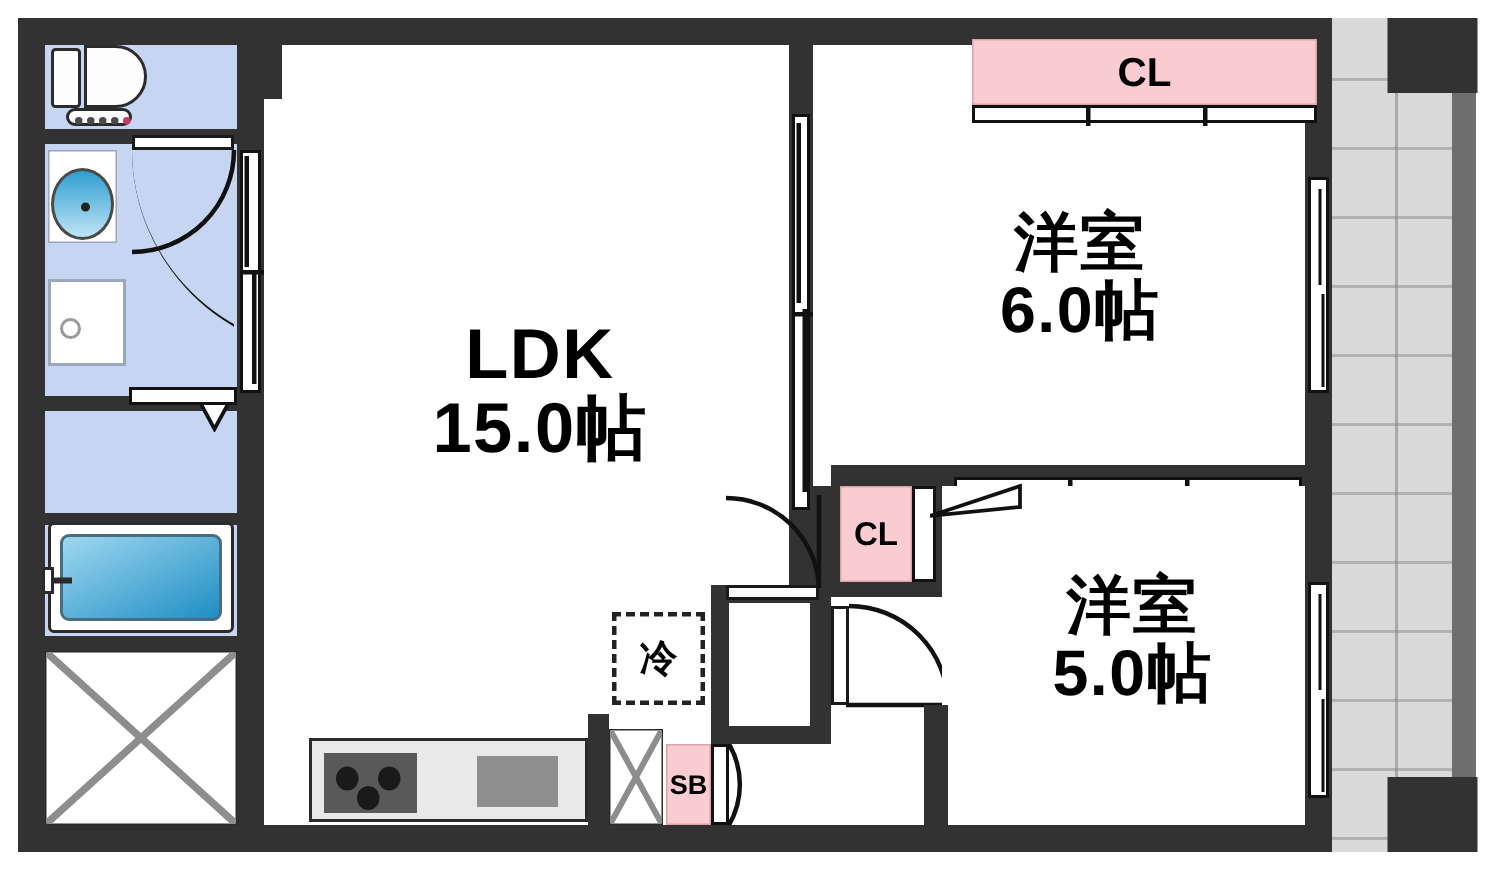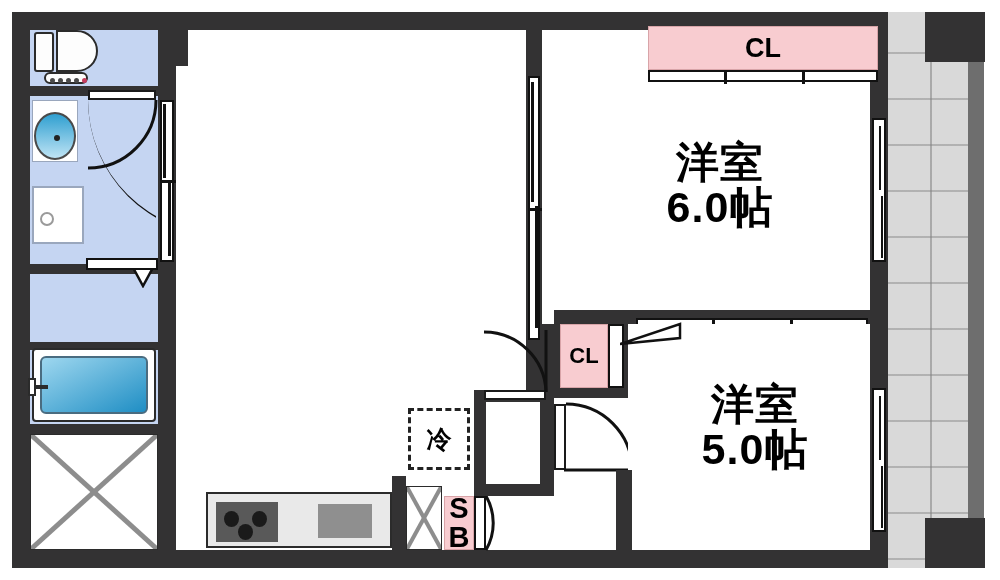--- a/index.html
+++ b/index.html
@@ -48,21 +48,21 @@
     color: #000;
     font-weight: bold;
     line-height: 1.05;
     white-space: pre-line;
     pointer-events: none;
   }
   .lbl-ldk     { font-size: 47px; letter-spacing: 1px; }
   .lbl-room    { font-size: 43px; letter-spacing: 1px; }
   .lbl-cl      { font-size: 27px; }
   .lbl-cl-sm   { font-size: 22px; }
-  .lbl-sb      { font-size: 29px; line-height: 1.0; }
+  .lbl-sb      { font-size: 18px; line-height: 1.0; }
   .lbl-genkan  { font-size: 27px; }
   .lbl-fridge  { font-size: 25px; }
 
   
   .toilet-bowl {
     background: #fdfdfd;
     border: 2px solid #2b2b2b;
     border-radius: 0 32px 32px 0;
   }
   .toilet-tank {
@@ -225,20 +225,22 @@
   <div class="abs slide-frame" style="left:160px; top:100px; width:14px; height:162px;">
     <div class="slide-div" style="left:0; top:78px; width:14px; height:3px;"></div>
   </div>
   <div class="abs" style="left:163px; top:104px; width:3px; height:74px; background:#111;"></div>
   <div class="abs" style="left:168px; top:182px; width:3px; height:74px; background:#111;"></div>
 
   <div class="abs room-white" style="left:176px; top:30px; width:350px; height:520px;"></div>
 
   <div class="abs wall" style="left:158px; top:30px; width:30px; height:36px;"></div>
 
+  <div class="abs label lbl-ldk" style="left:230px; top:200px; width:260px; height:120px;">LDK
+15.0帖</div>
 
   <div class="abs counter" style="left:206px; top:492px; width:186px; height:56px;">
     <div class="abs stove" style="left:8px; top:8px; width:62px; height:40px;">
       <div class="burner" style="left:8px;  top:9px;  width:15px; height:16px;"></div>
       <div class="burner" style="left:36px; top:9px;  width:15px; height:16px;"></div>
       <div class="burner" style="left:22px; top:22px; width:15px; height:16px;"></div>
     </div>
     <div class="abs sinkbowl" style="left:110px; top:10px; width:54px; height:34px;"></div>
   </div>
 

